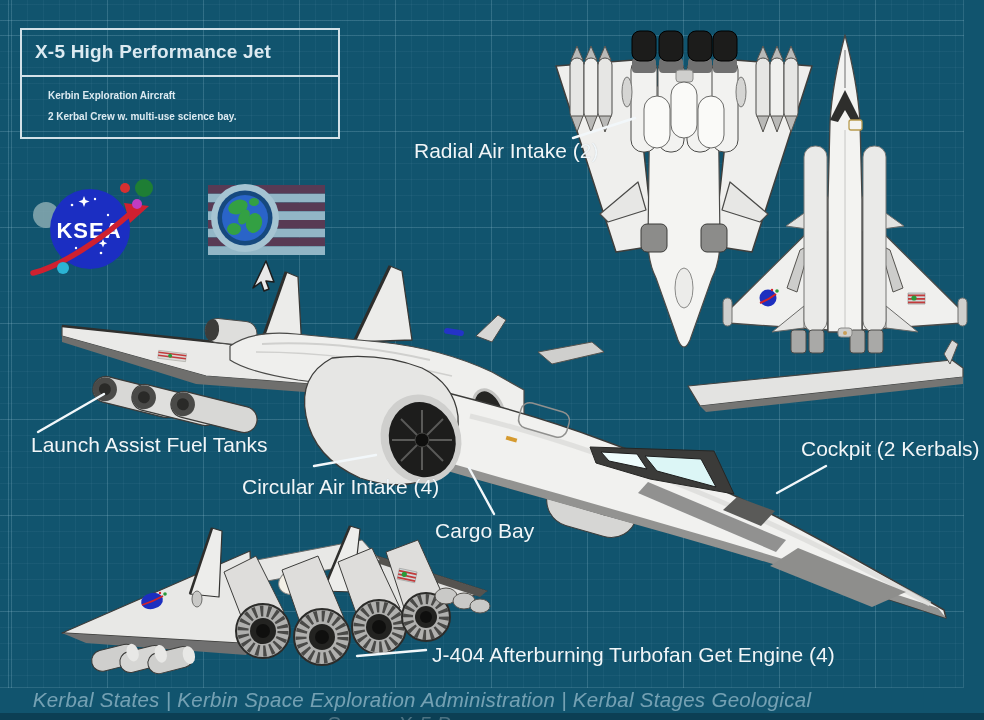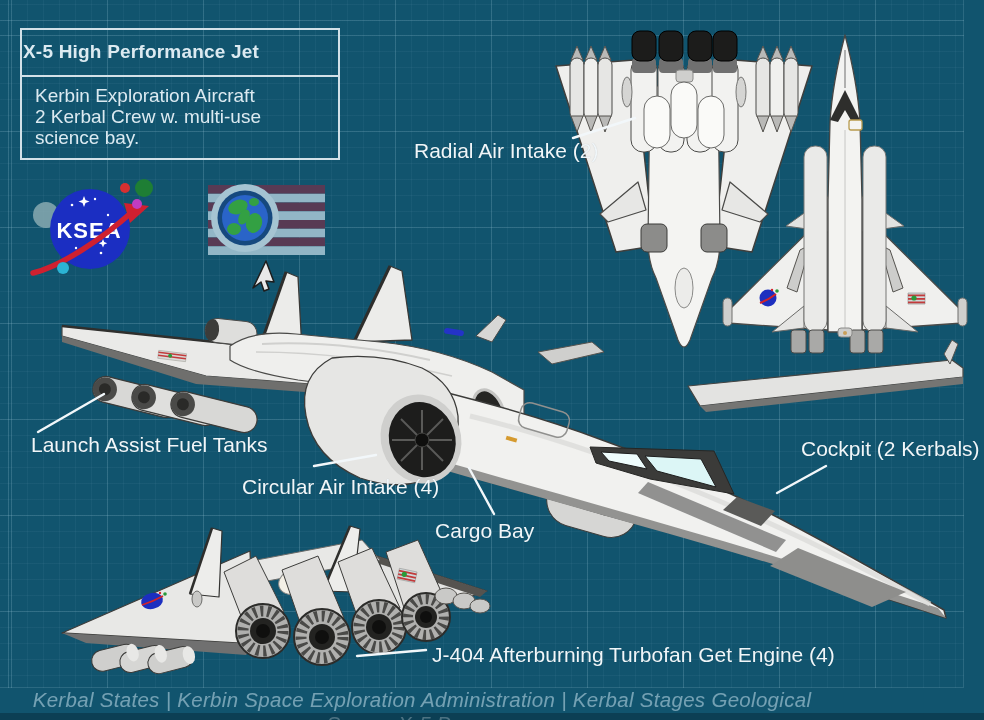--- a/index.html
+++ b/index.html
@@ -18,25 +18,25 @@
     background-position:11px 35px,11px 35px,11px 35px,11px 35px;
     border-right:1px solid rgba(170,212,228,0.17);
     border-bottom:1px solid rgba(170,212,228,0.17);
   }
   .bottom-shade{position:absolute;left:0;bottom:0;width:984px;height:7px;background:rgba(4,26,37,0.35);}
   .title-box{
     position:absolute;left:20px;top:28px;width:316px;
     border:2px solid #d3e1e8;color:#dceaf1;
   }
   .title-box .title-row{
-    padding:11px 1px 12px;font-size:19px;font-weight:bold;letter-spacing:0.2px;
+    padding:11px 13px 12px;font-size:19px;font-weight:bold;letter-spacing:0.2px;
     border-bottom:2px solid #d3e1e8;
   }
   .title-box .desc-row{
-    padding:8px 13px 10px;font-size:19px;font-weight:normal;line-height:21px;width:288px;
+    padding:8px 26px 10px;font-size:10px;font-weight:bold;line-height:21px;width:288px;
   }
   .callout{
     position:absolute;font-size:21px;color:#f0f6f9;white-space:nowrap;
     text-shadow:0 0 1px rgba(0,0,0,0.2);
   }
   .footer{
     position:absolute;left:0;top:688px;width:844px;text-align:center;
     font-style:italic;font-size:20.5px;color:rgba(199,224,236,0.55);letter-spacing:0.3px;
   }
   svg{position:absolute;left:0;top:0;}

